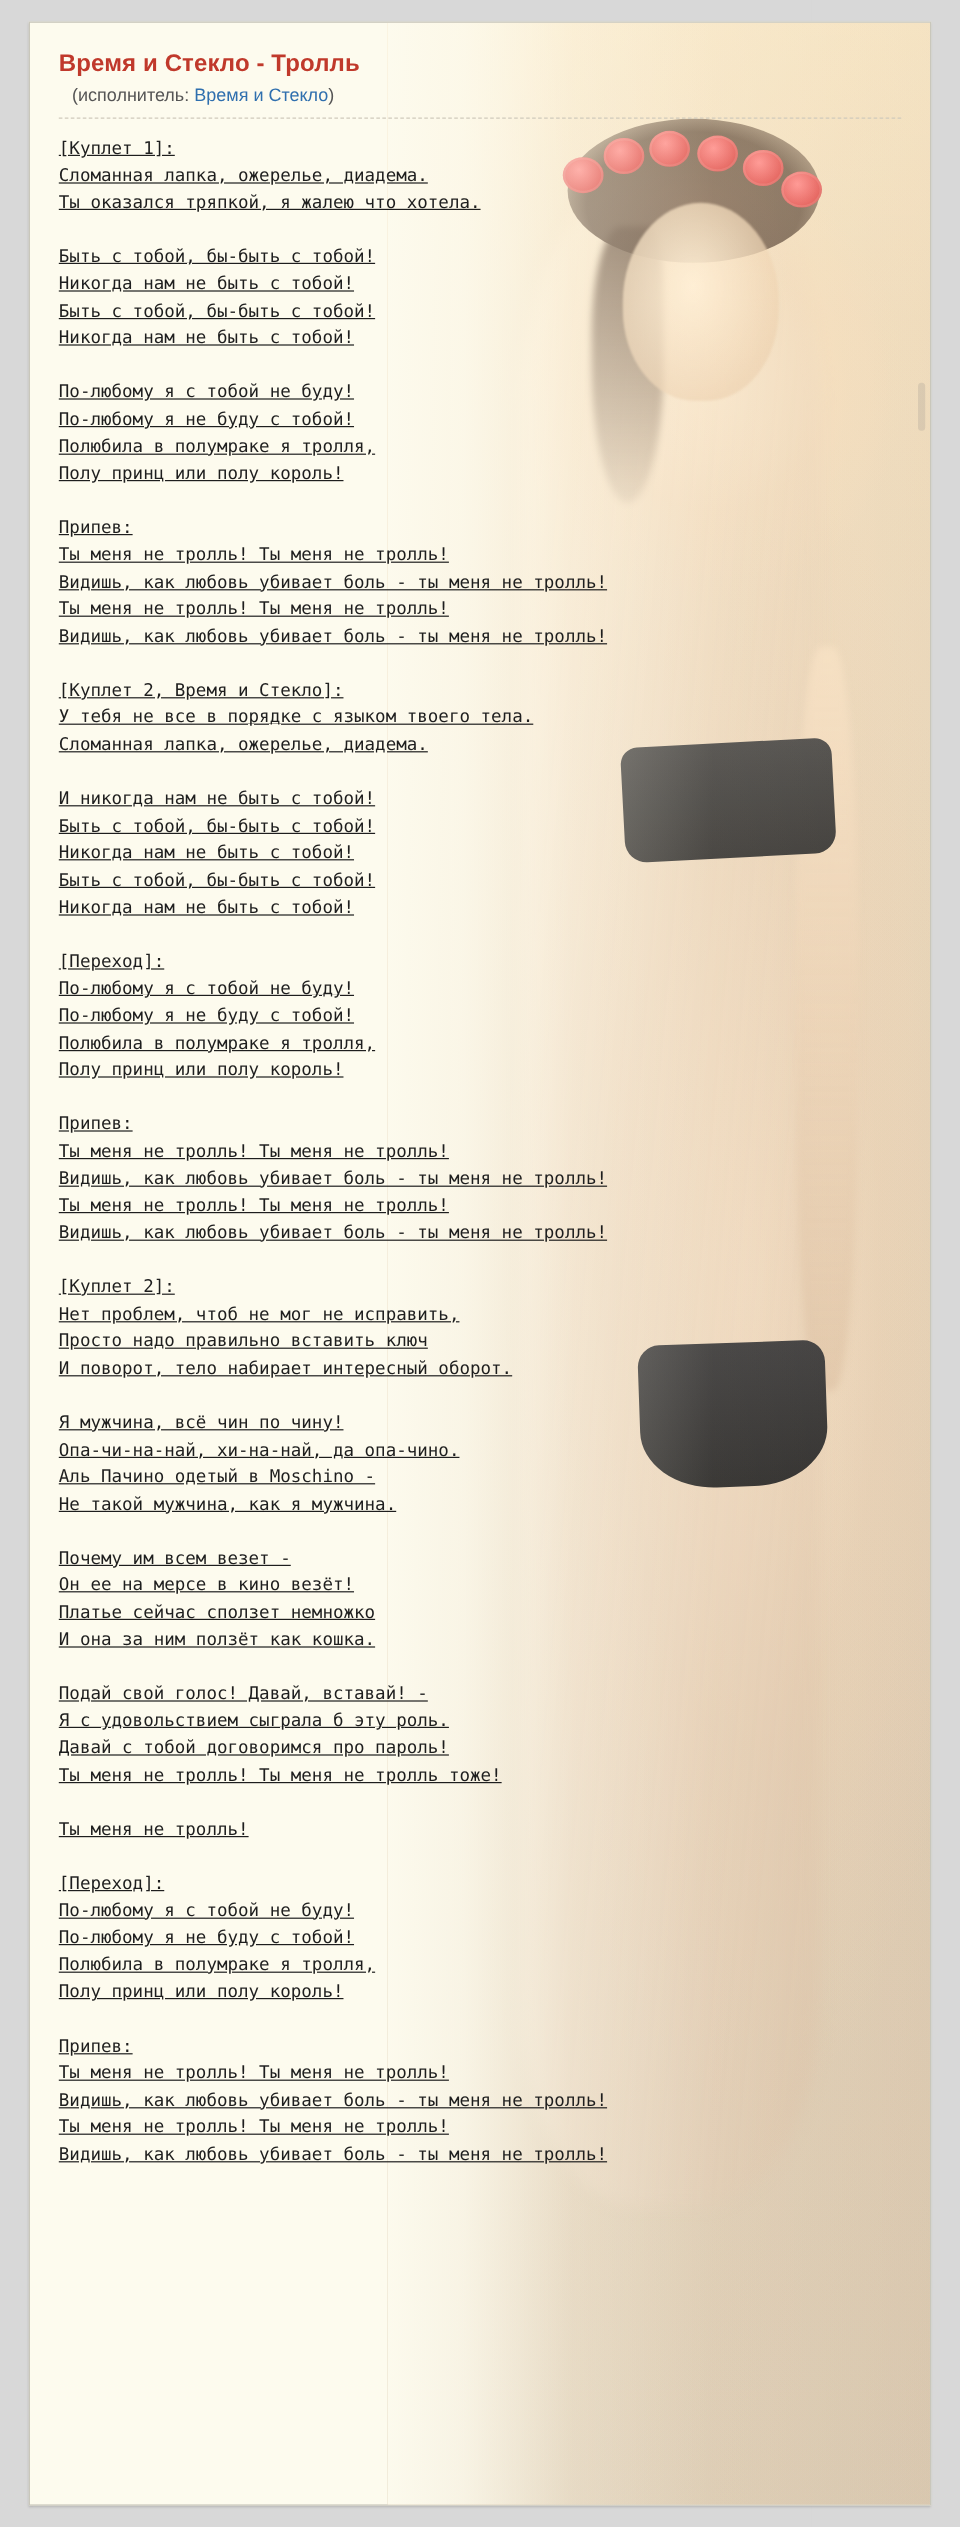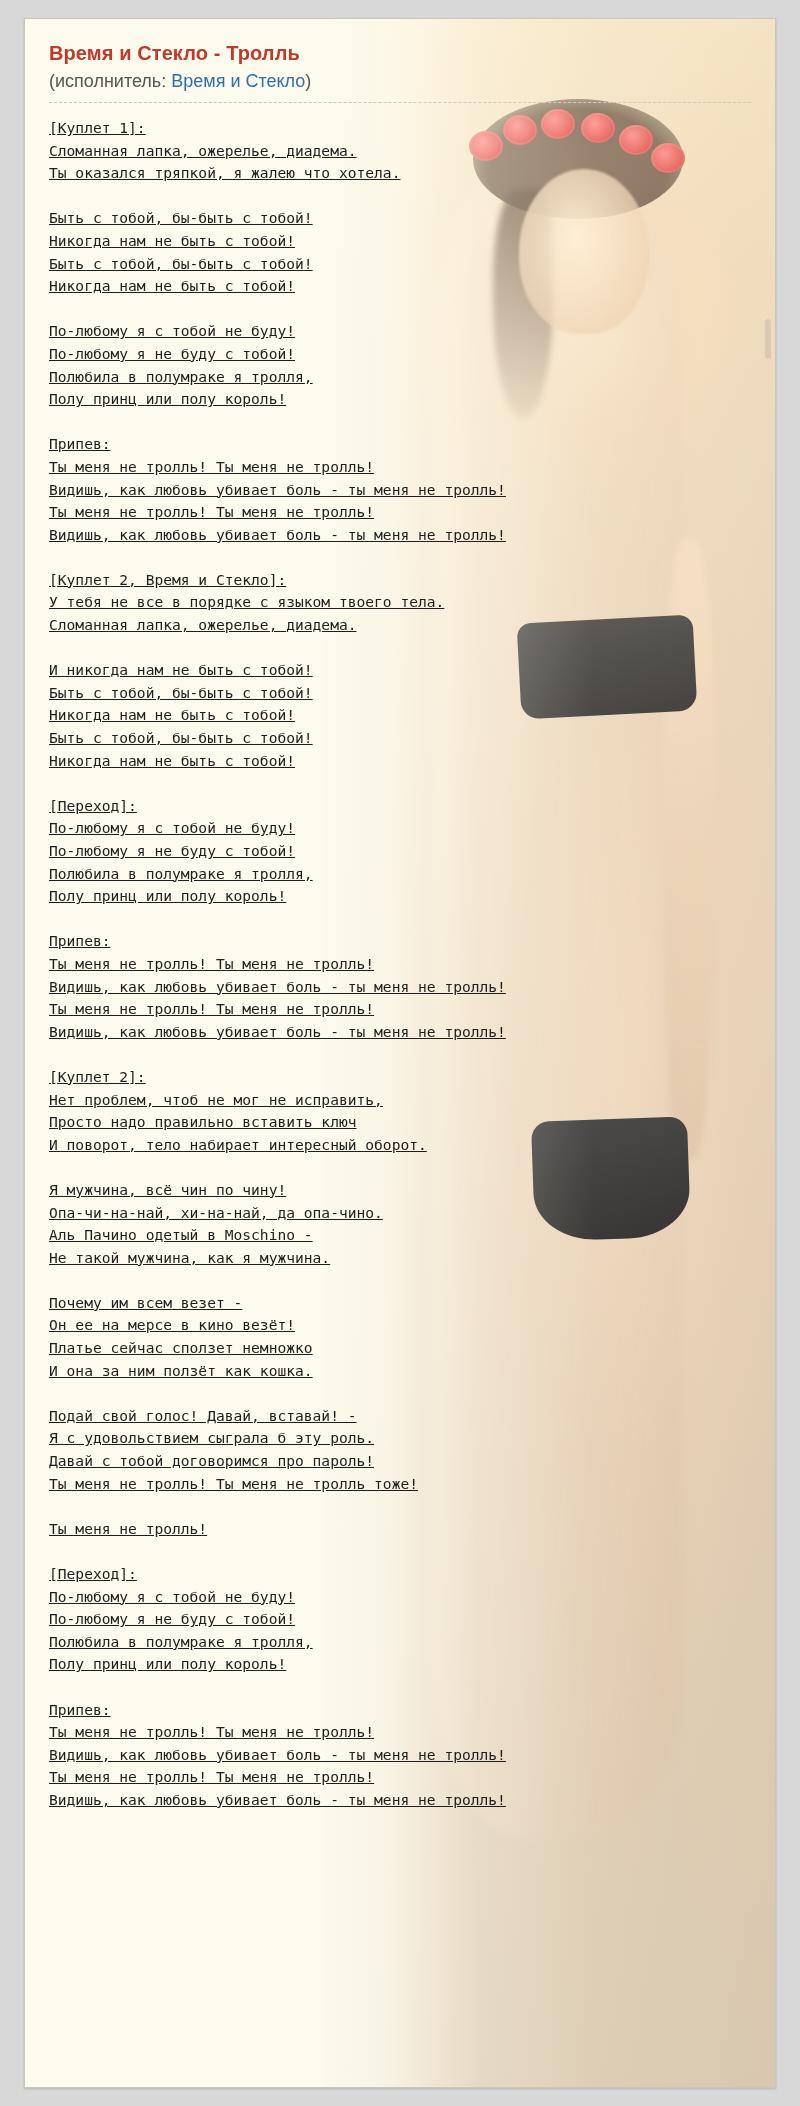--- a/index.html
+++ b/index.html
@@ -166,23 +166,23 @@
 
   .song-title {
     font-size: 20px;
     font-weight: bold;
     color: #c0392b;
     letter-spacing: 0.1px;
     margin: 0 0 6px 0;
     line-height: 1.2;
   }
   .artist-line {
-    font-size: 18px;
+    font-size: 15px;
     color: #555;
-    margin: 0 0 10px 0;
+    margin: 0 0 10px 11px;
   }
   .artist-line a {
     color: #2f6fae;
     text-decoration: none;
   }
 
   .divider {
     border: 0;
     border-top: 1px dashed #cfcabc;
     margin: 6px 0 14px 0;

